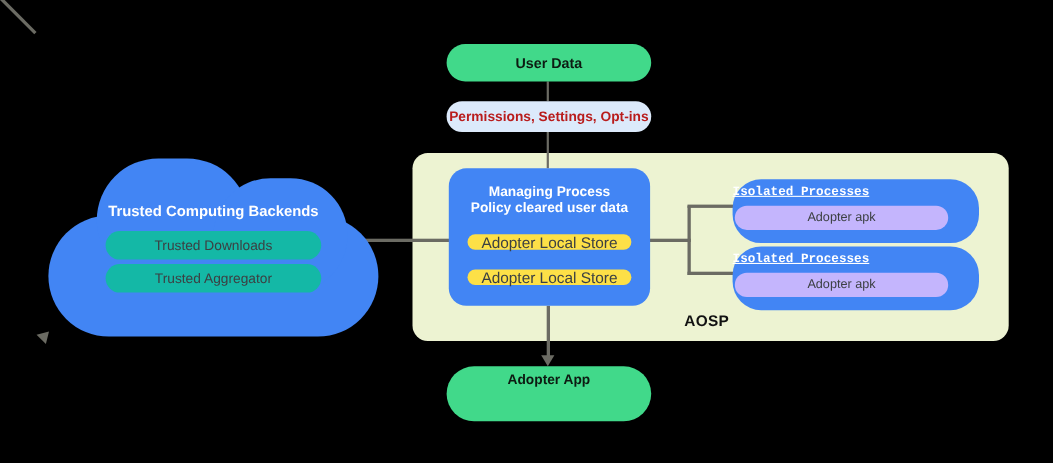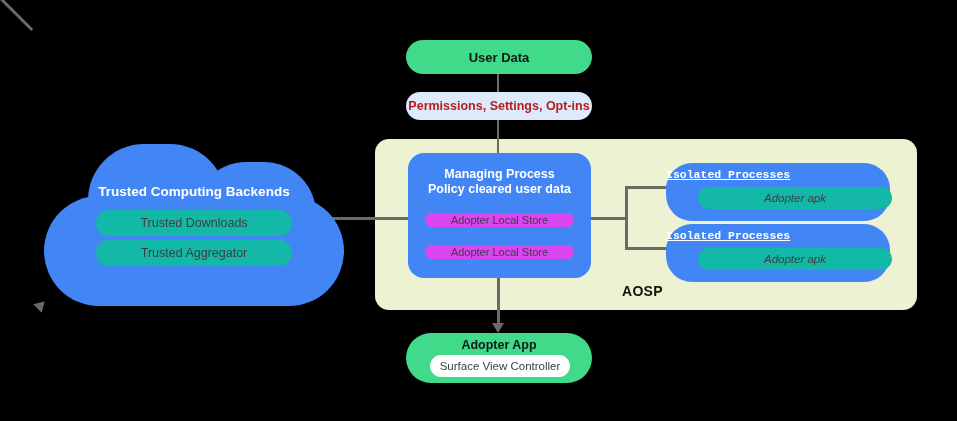--- a/index.html
+++ b/index.html
@@ -109,24 +109,24 @@
     color: #ffffff;
     font-size: 12.5px;
     font-weight: bold;
     line-height: 15px;
   }
   .mp-pill {
     position: absolute;
     left: 17px;
     width: 149px;
     height: 14px;
-    background: #d946ef;
+    background: #fde047;
     border-radius: 11px;
     color: #3c4043;
-    font-size: 11px;
+    font-size: 14px;
     display: flex; align-items: center; justify-content: center;
   }
   #mp-pill-0 { top: 60px; }
   #mp-pill-1 { top: 92px; }
 
   
   .iso-box {
     position: absolute;
     left: 666px;
     width: 224px;
@@ -140,27 +140,27 @@
   .iso-title {
     text-align: left;
     color: #ffffff;
     font-size: 11.5px;
     font-weight: bold;
     text-decoration: underline;
     font-family: Liberation Mono, monospace;
   }
   .iso-pill {
     position: absolute;
-    left: 32px; top: 24px;
+    left: 2px; top: 24px;
     width: 194px; height: 22px;
-    background: #14b8a6;
+    background: #c4b5fd;
     border-radius: 11px;
     color: #3c4043;
     font-size: 11.5px;
-    display: flex; align-items: center; justify-content: center; font-style: italic;
+    display: flex; align-items: center; justify-content: center;
   }
 
   
   #adopter-app-box {
     left: 406px; top: 333px;
     width: 186px; height: 50px;
     background: #41D98A;
     border-radius: 25px;
     padding-top: 5px;
   }
@@ -260,16 +260,15 @@
 
   <div class="iso-box" id="iso-box-1">
     <div class="iso-title">Isolated Processes</div>
     <div class="iso-pill">Adopter apk</div>
   </div>
 
   <div class="abs" id="aosp-label">AOSP</div>
 
   <div class="abs" id="adopter-app-box">
     <div id="adopter-app-title">Adopter App</div>
-    <div id="adopter-app-pill">Surface View Controller</div>
   </div>
 
 </div>
 
 </body></html>

